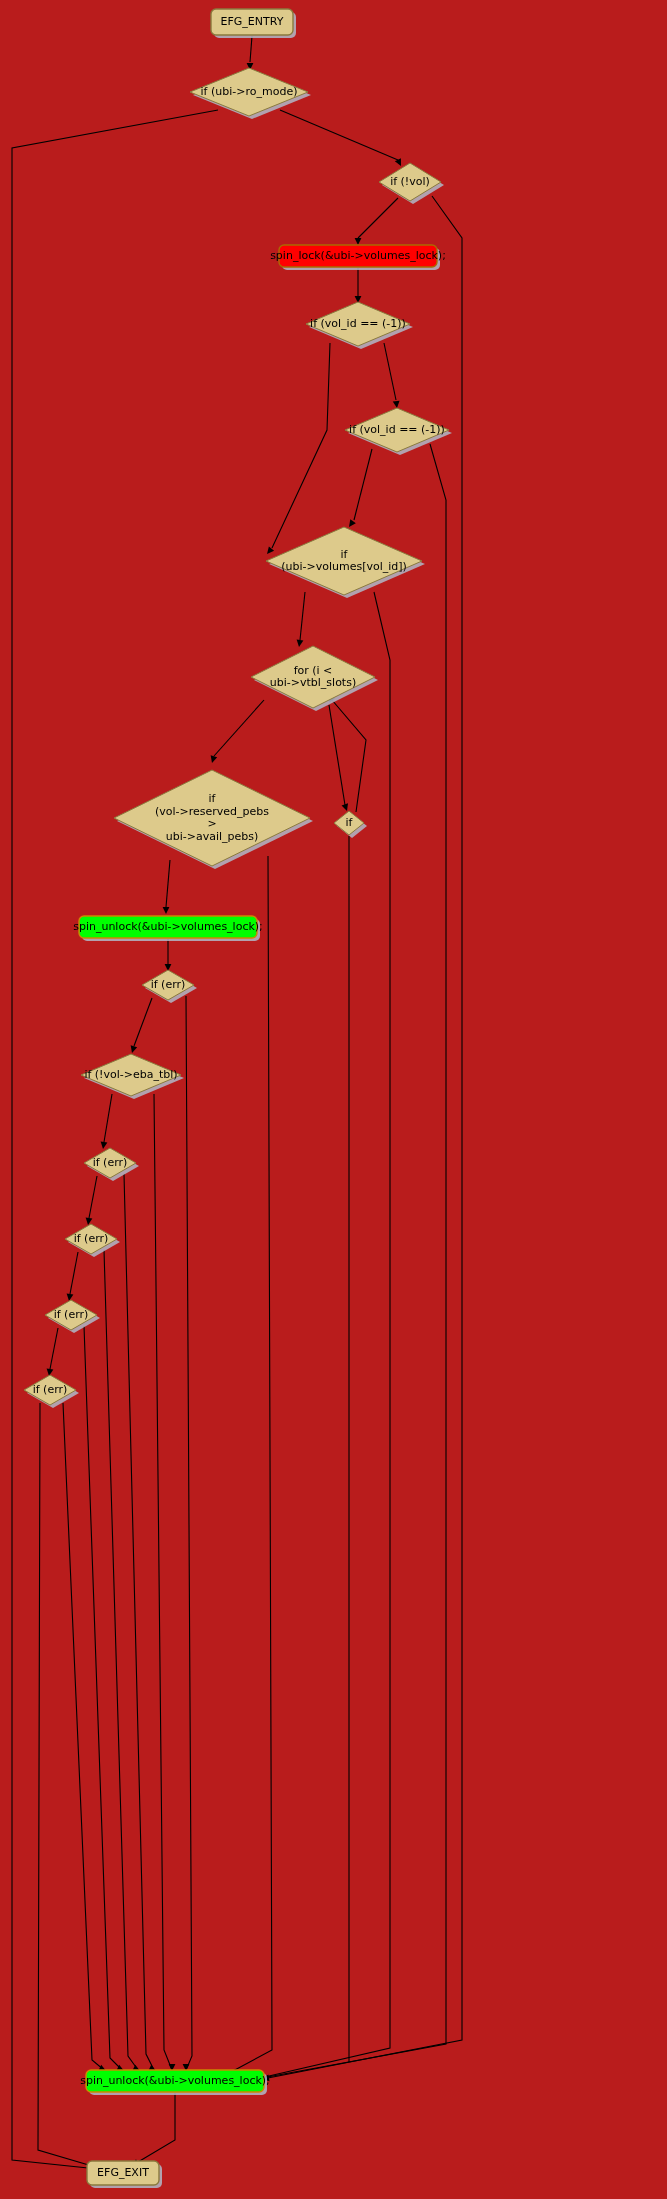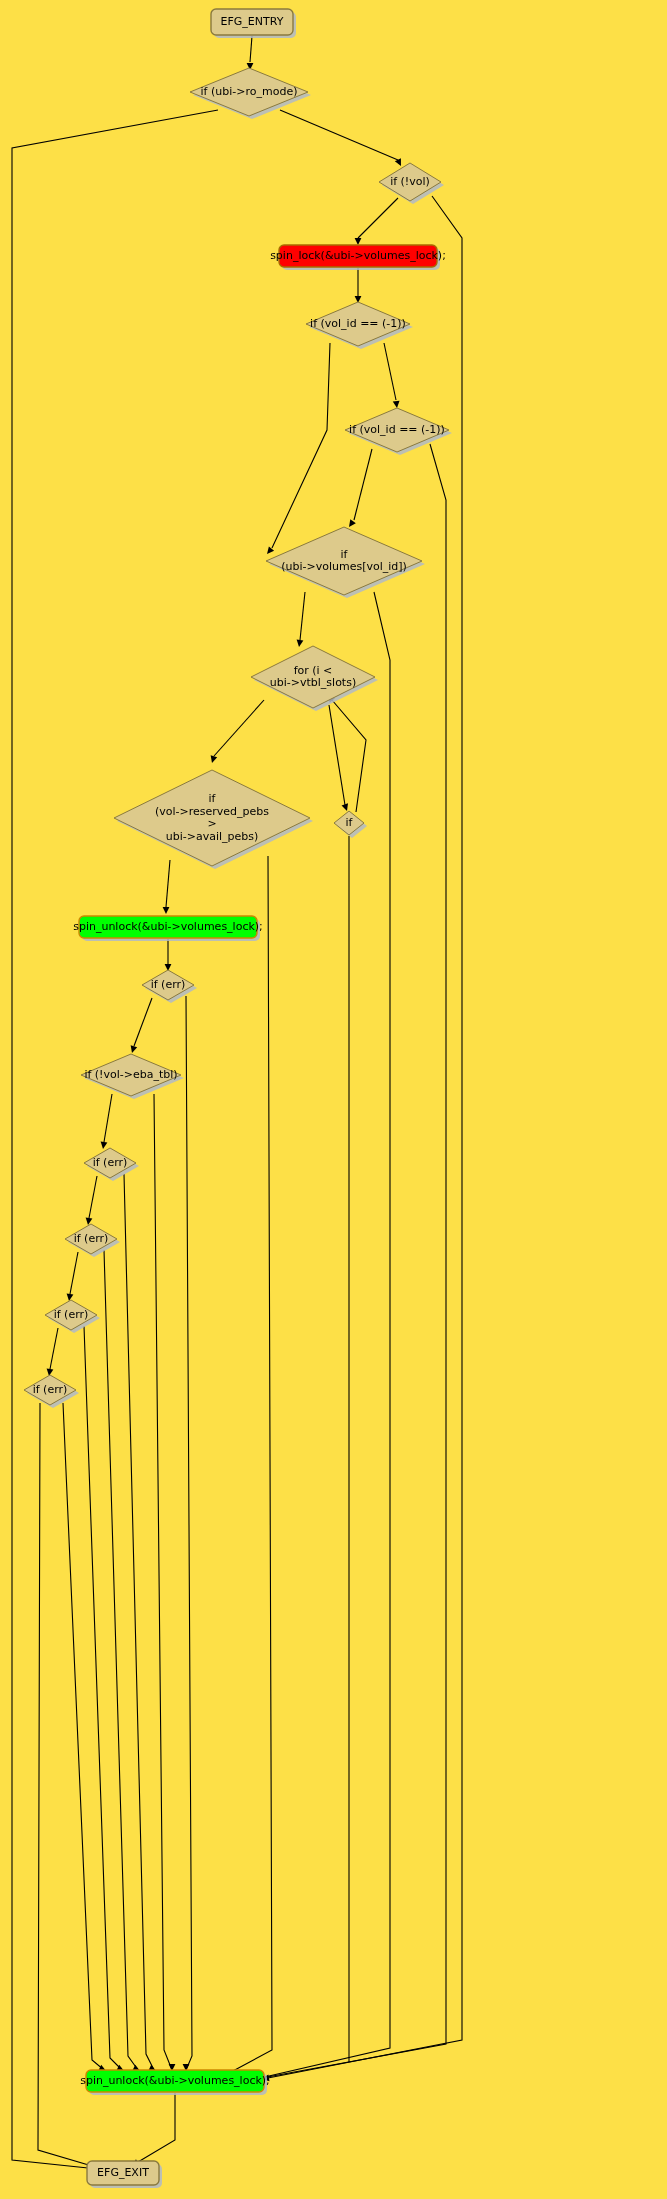--- a/index.html
+++ b/index.html
@@ -1,17 +1,17 @@
 <!DOCTYPE html>
 <html><head>
 <meta charset="utf-8">
 <style>
   html,body{margin:0;padding:0;background:#ffffff;}
   body{font-family:"DejaVu Sans","Liberation Sans",sans-serif;}
-  #cfg-root{position:relative;width:667px;height:2199px;background:#fde047;overflow:hidden;}
+  #cfg-root{position:relative;width:667px;height:2199px;background:#b91c1c;overflow:hidden;}
   svg{display:block;}
   .node-text{font-family:"DejaVu Sans","Liberation Sans",sans-serif;font-size:11px;fill:#000;dominant-baseline:middle;text-anchor:middle;}
   .edge{fill:none;stroke:#000000;stroke-width:1.1;}
   .arrow-head{fill:#000000;stroke:none;}
   .shadow{fill:#b0b8c8;opacity:.85;}
 </style>
 </head>
 <body>
 
 <div id="cfg-root">

